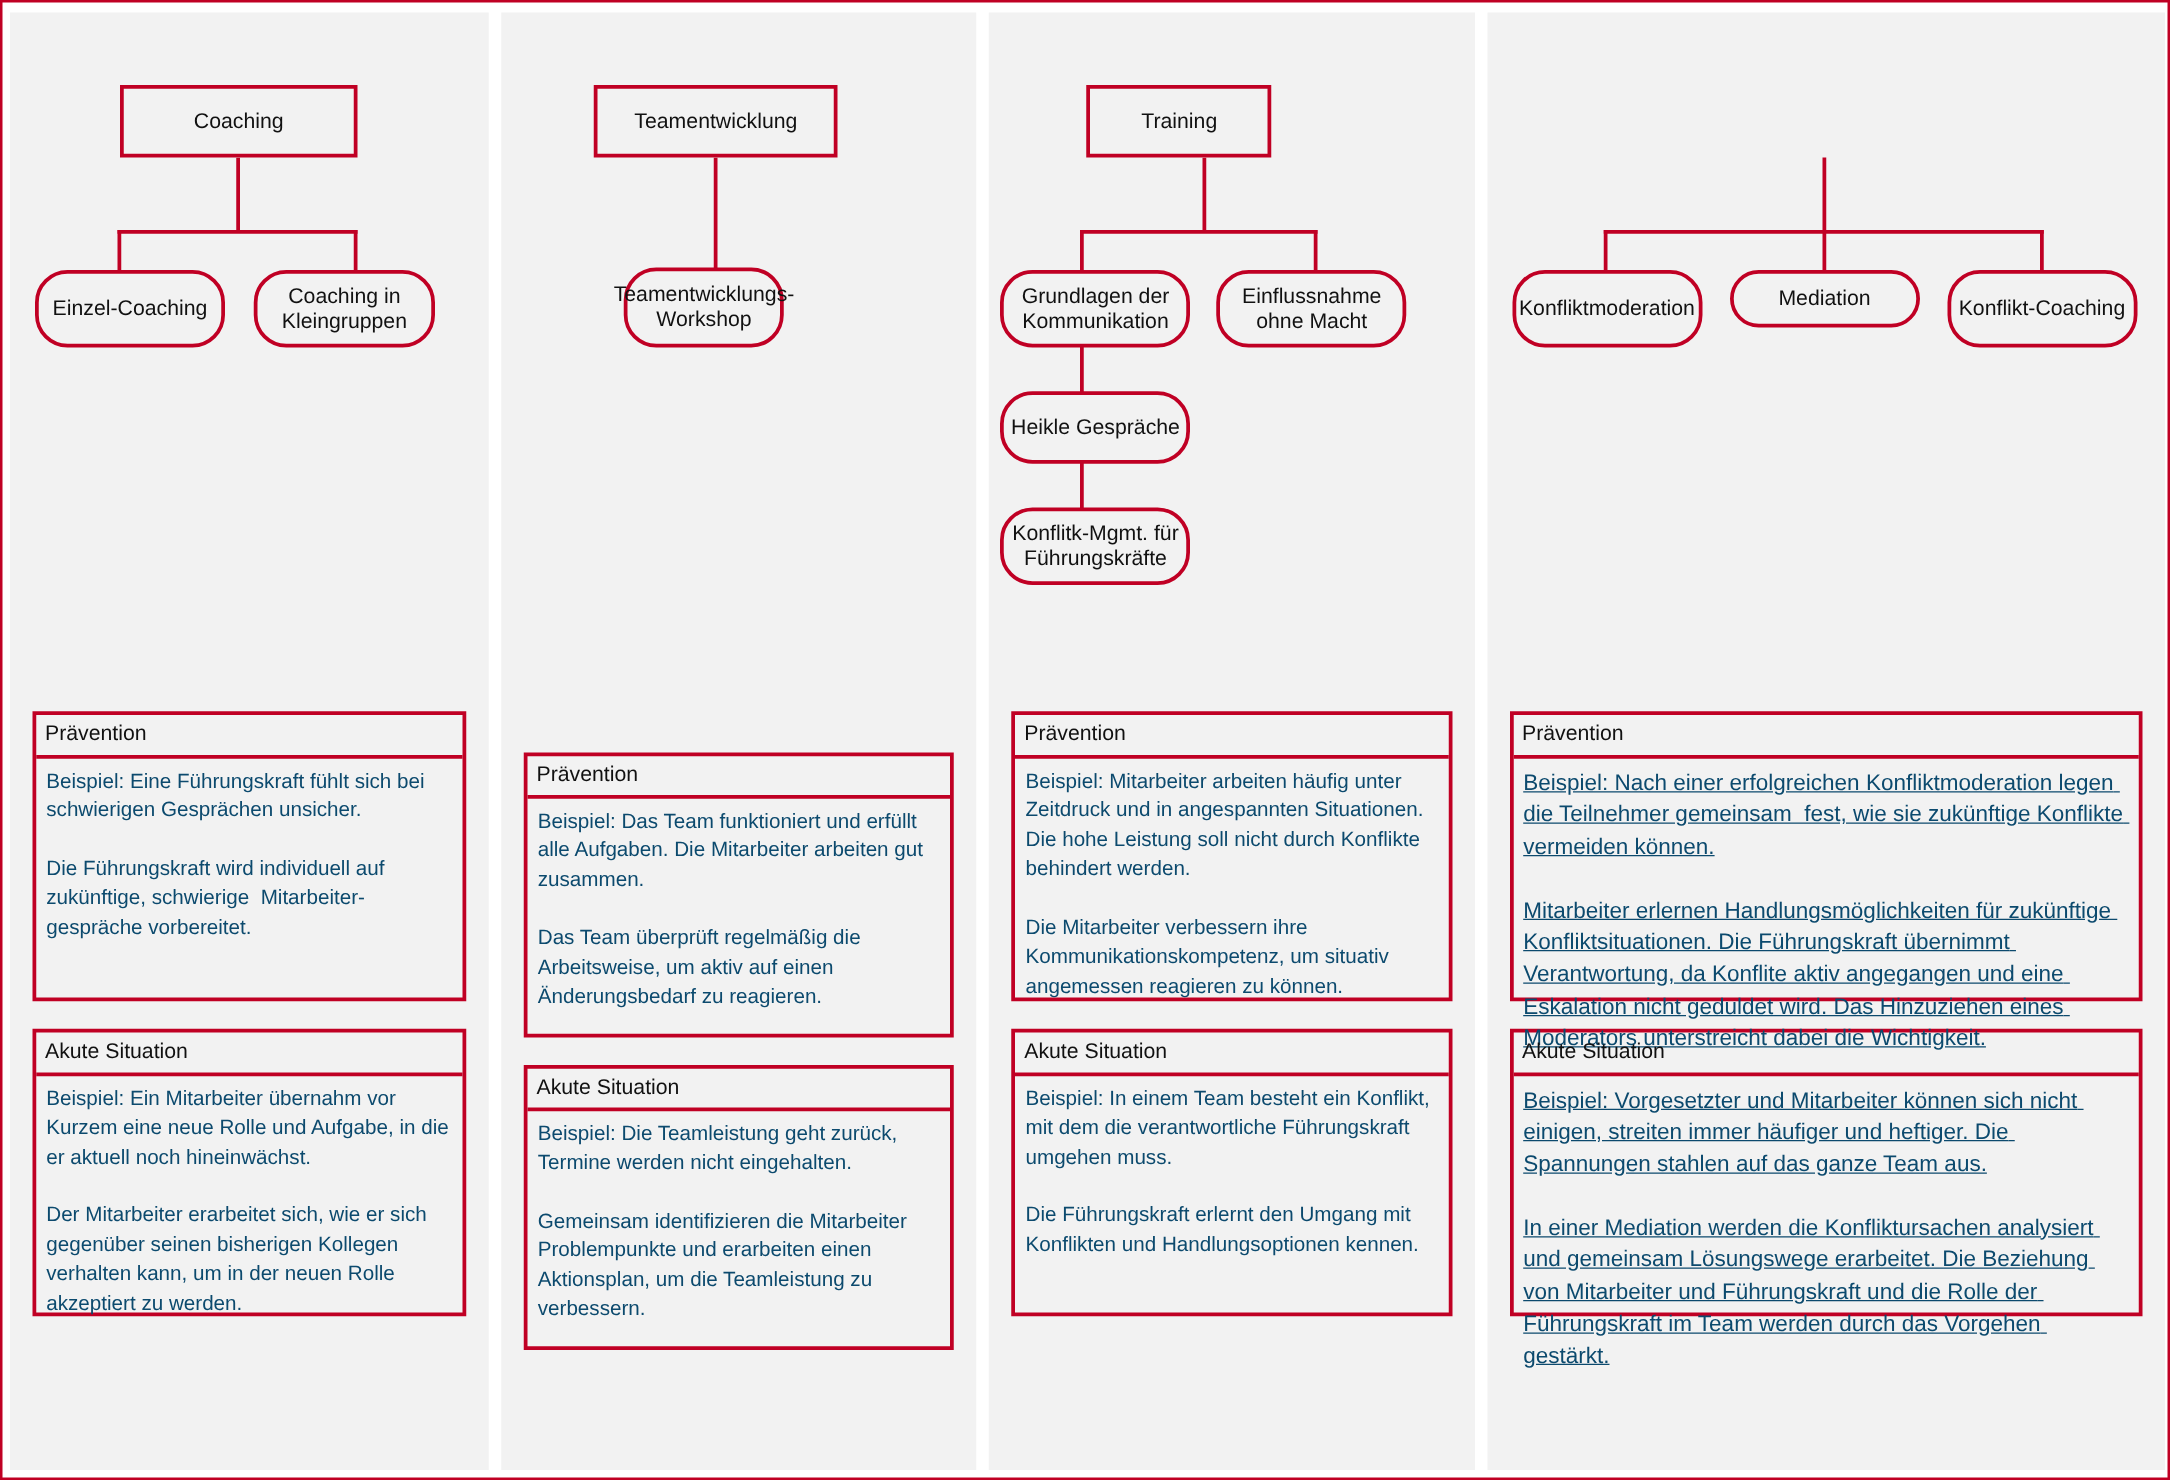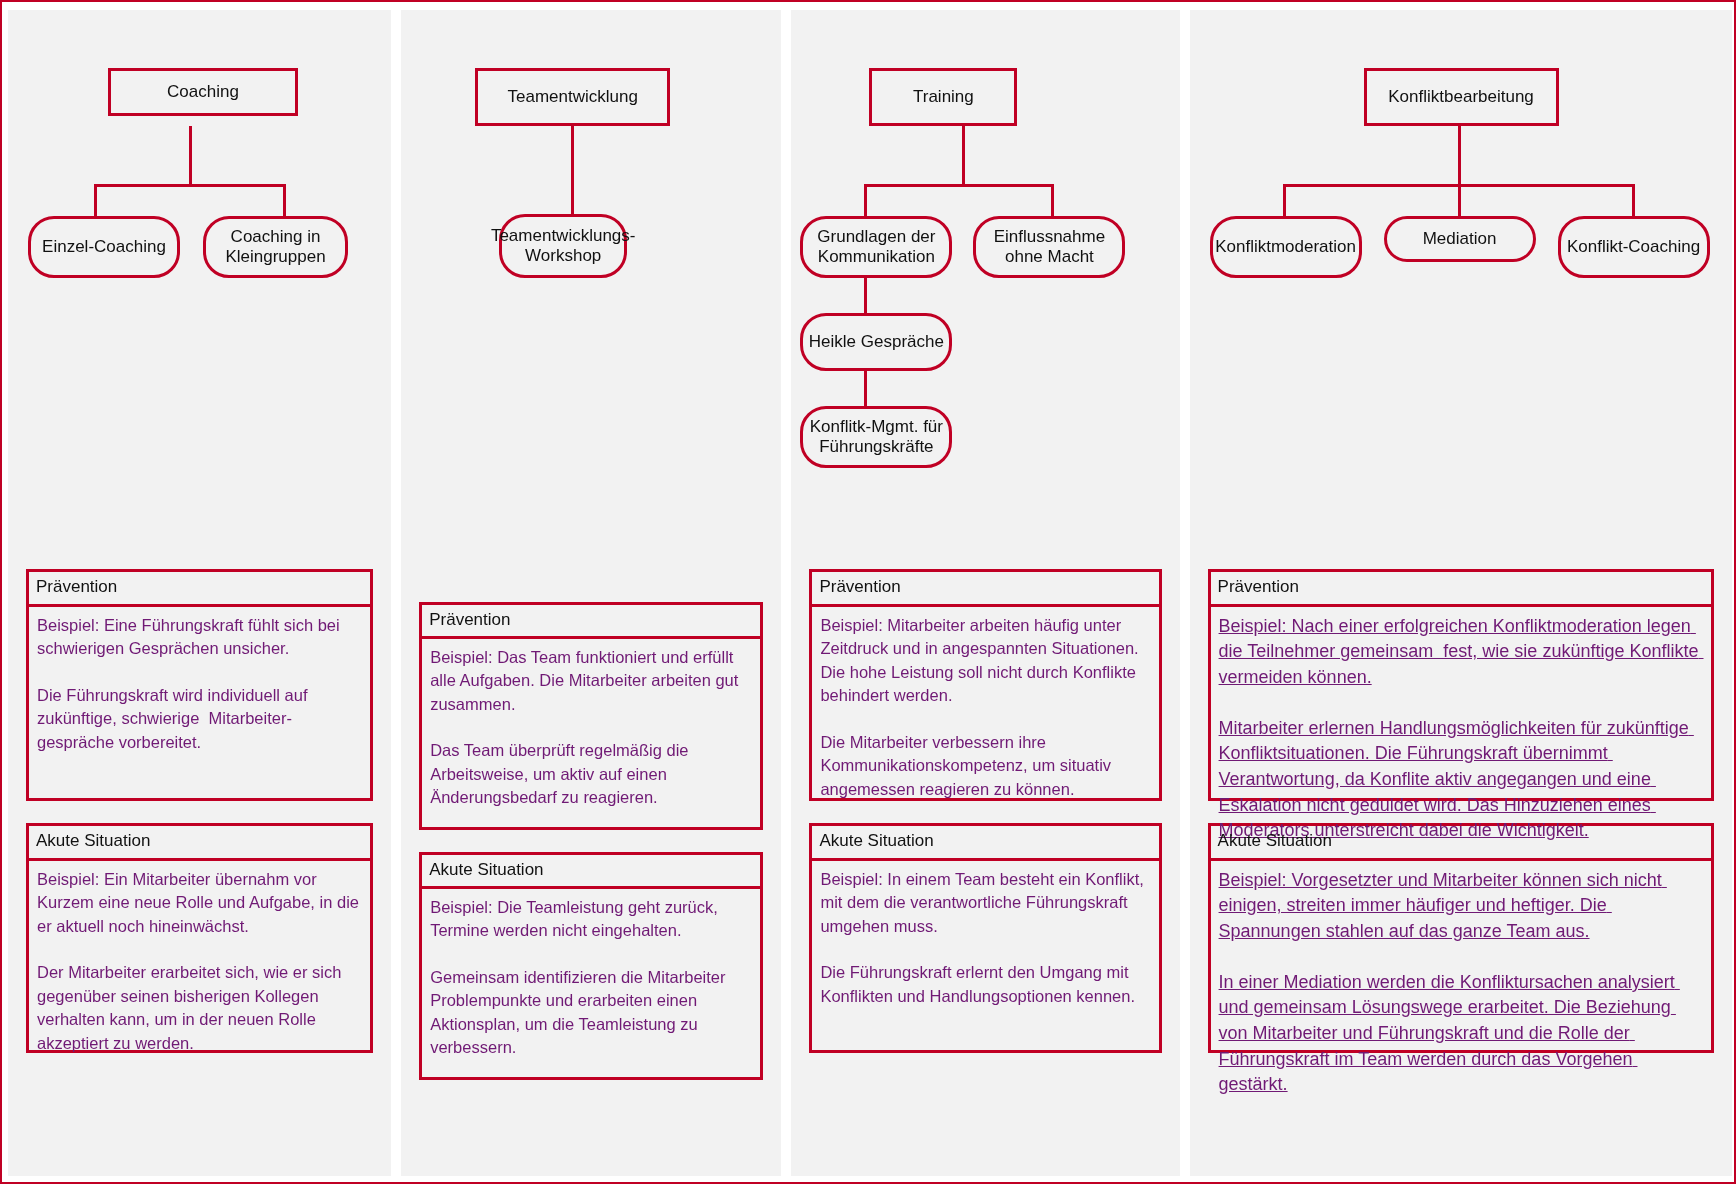--- a/index.html
+++ b/index.html
@@ -90,21 +90,21 @@
     border-bottom: 3px solid #C00024;
     font-size: 17px;
     padding: 6px 21px 7px 7px;
     line-height: 1.1;
     color: #111;
   }
   .infobox-body {
     padding: 7px 8px 10px 8px;
     font-size: 16.5px;
     line-height: 1.42;
-    color: #701a75;
+    color: #0c4a6e;
     white-space: pre-wrap;
   }
   .col-1 .infobox.prevention { height: 232px; }
   .col-2 .infobox.prevention { height: 228px; }
   .col-3 .infobox.prevention { height: 232px; }
   .col-4 .infobox.prevention { height: 232px; }
 
   .col-1 .infobox.akute { height: 230px; }
   .col-2 .infobox.akute { height: 228px; }
   .col-3 .infobox.akute { height: 230px; }
@@ -117,21 +117,21 @@
   .col-4 .infobox-body { font-size: 18px; text-decoration: underline; }
 </style>
 </head>
 <body>
 
 <div id="page">
   <div class="columns">
 
     <div class="column col-1">
       <div class="tree">
-        <div class="node" style="left:88px; top:58px; width:190px; height:48px;margin-left:12px;">Coaching</div>
+        <div class="node" style="left:88px; top:58px; width:190px; height:58px;">Coaching</div>
         <div class="connector v" style="left:181px; top:116px; height:58px;"></div>
         <div class="connector h" style="left:86px; top:174px; width:192px;"></div>
         <div class="connector v" style="left:86px; top:174px; height:40px;"></div>
         <div class="connector v" style="left:275px; top:174px; height:40px;"></div>
         <div class="node rounded" style="left:20px; top:206px; width:152px; height:62px;">Einzel-Coaching</div>
         <div class="node rounded" style="left:195px; top:206px; width:145px; height:62px;">Coaching in Kleingruppen</div>
       </div>
       <div class="boxes">
         <div class="infobox prevention">
           <div class="infobox-title">Prävention</div>
@@ -195,21 +195,20 @@
           <div class="infobox-title">Akute Situation</div>
           <div class="infobox-body">Beispiel: In einem Team besteht ein Konflikt, mit dem die verantwortliche Führungskraft umgehen muss.
 
 Die Führungskraft erlernt den Umgang mit Konflikten und Handlungsoptionen kennen.</div>
         </div>
       </div>
     </div>
 
     <div class="column col-4">
       <div class="tree">
-        <div class="node" style="left:174px; top:58px; width:195px; height:58px;">Konfliktbearbeitung</div>
         <div class="connector v" style="left:268px; top:116px; height:58px;"></div>
         <div class="connector h" style="left:93px; top:174px; width:352px;"></div>
         <div class="connector v" style="left:93px; top:174px; height:40px;"></div>
         <div class="connector v" style="left:268px; top:174px; height:40px;"></div>
         <div class="connector v" style="left:442px; top:174px; height:40px;"></div>
         <div class="node rounded" style="left:20px; top:206px; width:152px; height:62px;text-align:right;">Konfliktmoderation</div>
         <div class="node rounded" style="left:194px; top:206px; width:152px; height:46px;">Mediation</div>
         <div class="node rounded" style="left:368px; top:206px; width:152px; height:62px;">Konflikt-Coaching</div>
       </div>
       <div class="boxes">

